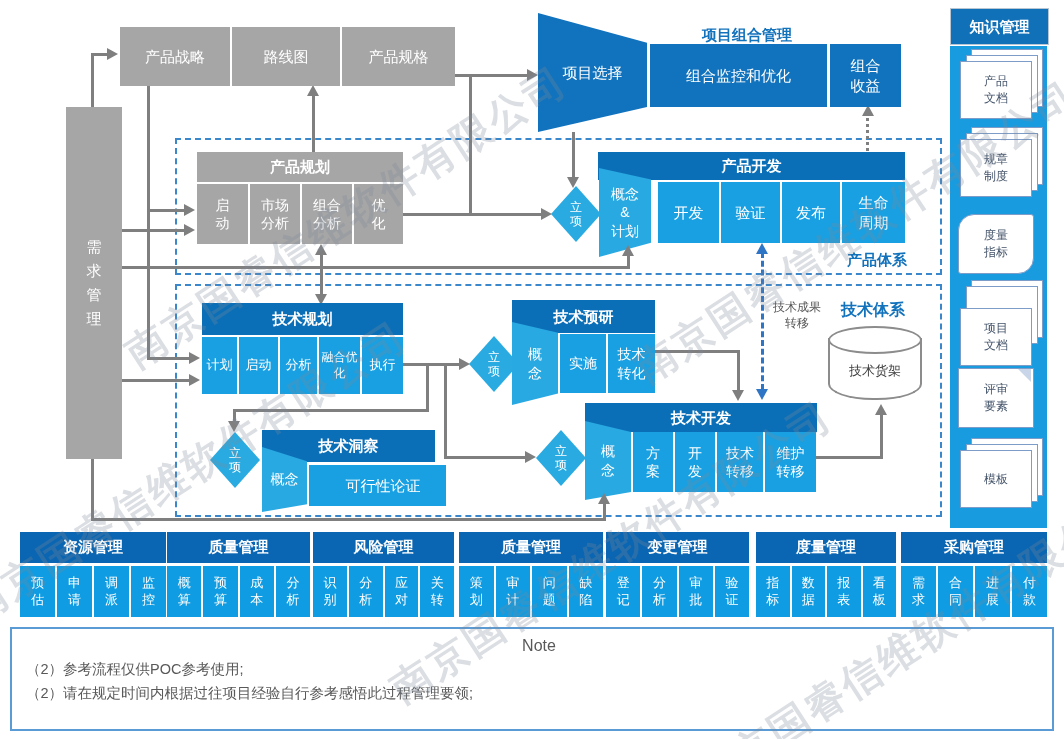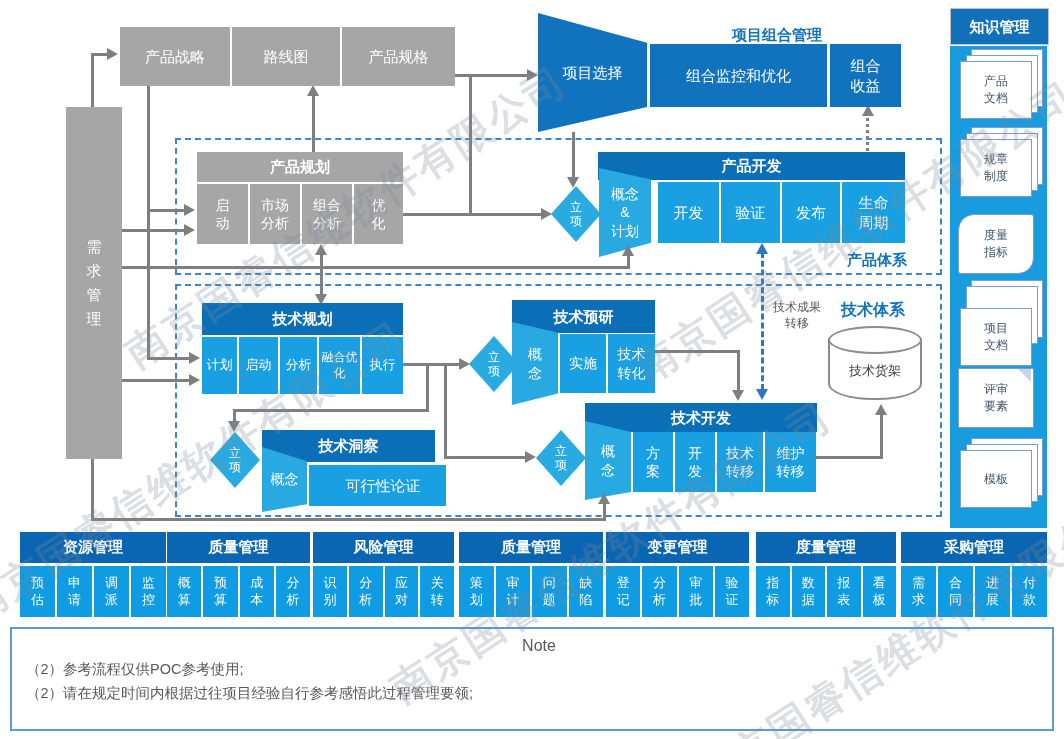--- a/index.html
+++ b/index.html
@@ -61,21 +61,21 @@
 
   <div class="cell gray" style="left:120px;top:27px;width:110px;height:59px;font-size:15px;">产品战略</div>
   <div class="cell gray" style="left:232px;top:27px;width:108px;height:59px;font-size:15px;">路线图</div>
   <div class="cell gray" style="left:342px;top:27px;width:113px;height:59px;font-size:15px;">产品规格</div>
 
   <div class="cell gray" style="left:66px;top:107px;width:56px;height:352px;font-size:15px;line-height:1.6;">需
 求
 管
 理</div>
 
-  <div class="abs" style="left:702px;top:26px;width:150px;text-align:center;color:#1272bc;font-weight:bold;font-size:15px;z-index:2;">项目组合管理</div>
+  <div class="abs" style="left:702px;top:26px;width:150px;text-align:left;color:#1272bc;font-weight:bold;font-size:15px;z-index:2;">项目组合管理</div>
   <div class="cell mid" style="left:538px;top:13px;width:109px;height:119px;font-size:15px;clip-path:polygon(0 0,100% 25%,100% 79%,0 100%);">项目选择</div>
   <div class="cell mid" style="left:650px;top:44px;width:177px;height:63px;font-size:15px;">组合监控和优化</div>
   <div class="cell mid" style="left:830px;top:44px;width:71px;height:63px;font-size:15px;">组合
 收益</div>
 
   <div class="cell gray" style="left:197px;top:152px;width:206px;height:30px;font-size:15px;font-weight:bold;">产品规划</div>
   <div class="cell gray" style="left:197px;top:184px;width:51px;height:60px;font-size:14px;">启
 动</div>
   <div class="cell gray" style="left:250px;top:184px;width:50px;height:60px;font-size:14px;">市场
 分析</div>

